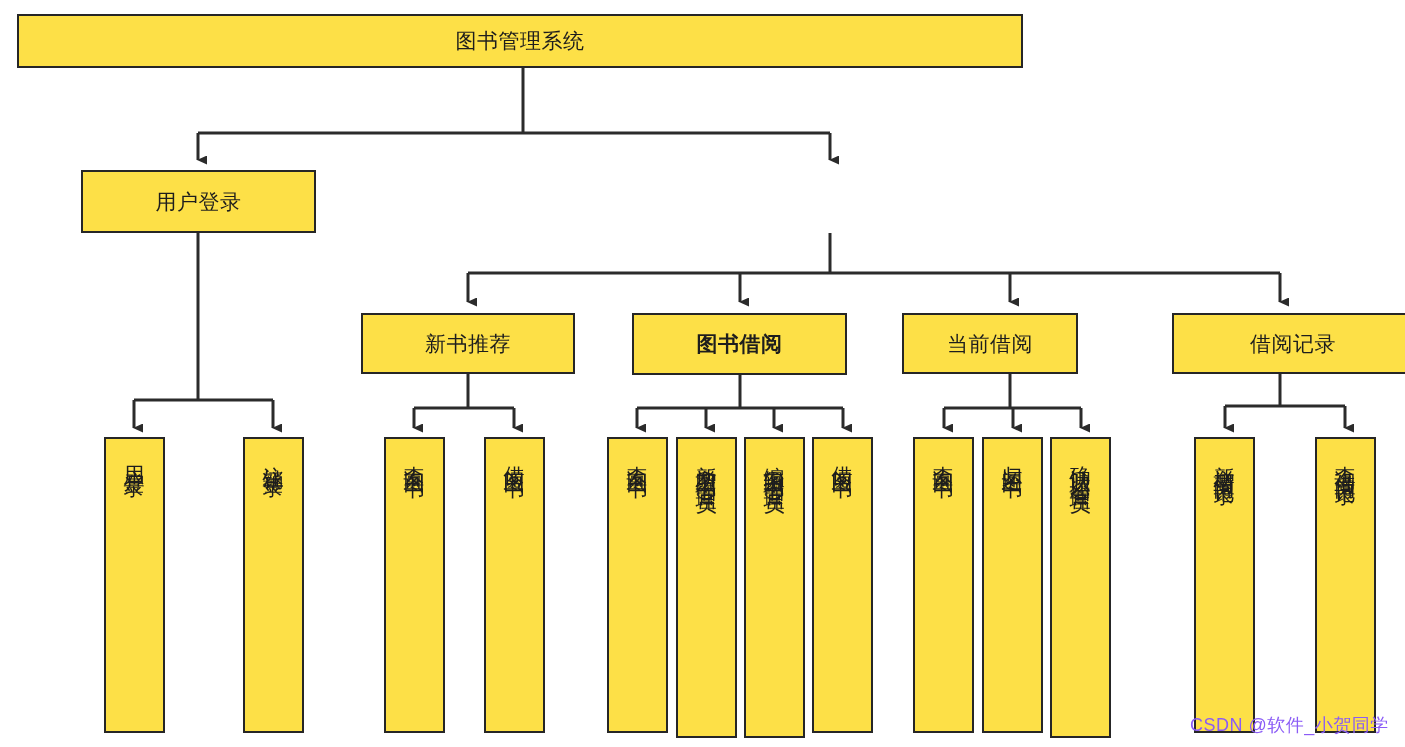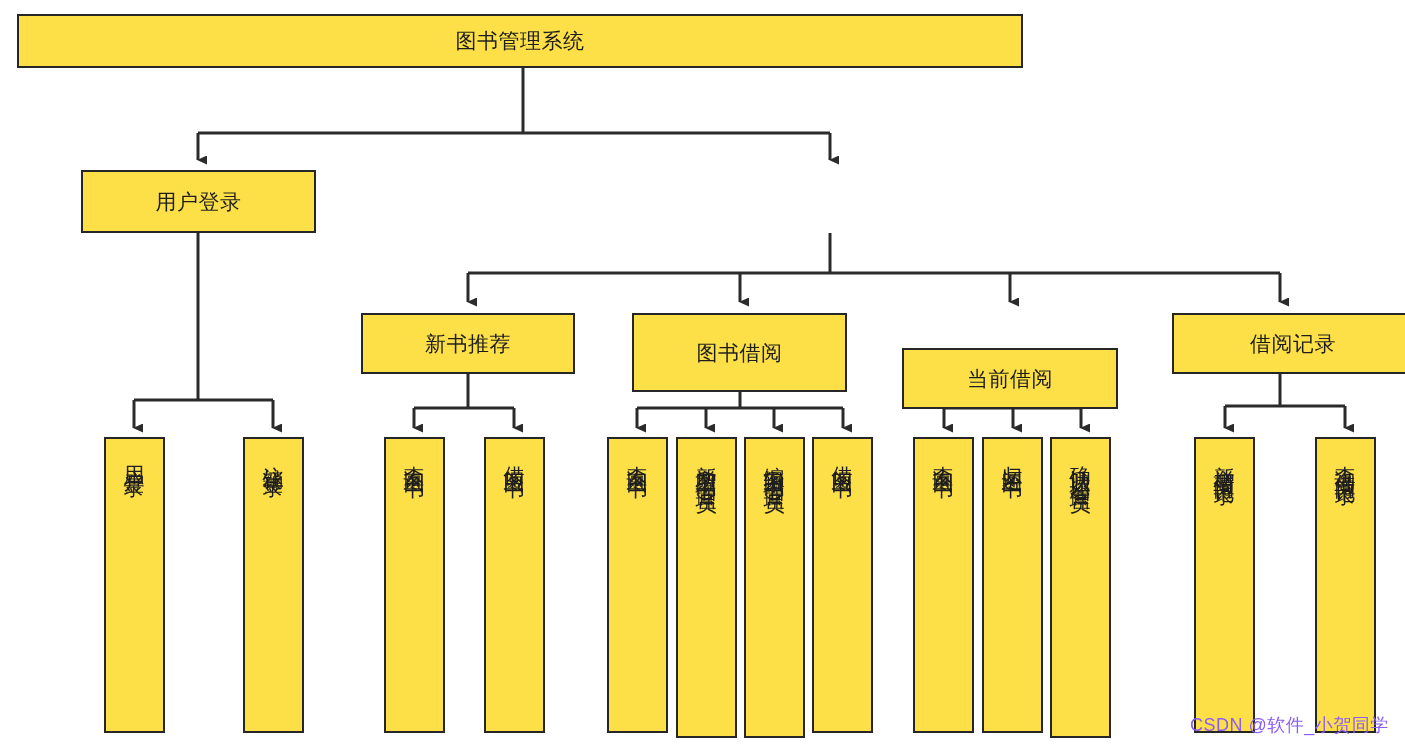--- a/index.html
+++ b/index.html
@@ -128,24 +128,24 @@
     <span class="lbl">图书管理系统</span>
   </div>
 
   <div class="node h" style="left:81px; top:170px; width:235px; height:63px;">
     <span class="lbl">用户登录</span>
   </div>
 
   <div class="node h" style="left:361px; top:313px; width:214px; height:61px;">
     <span class="lbl">新书推荐</span>
   </div>
-  <div class="node h" style="left:632px; top:313px; width:215px; height:79px;">
+  <div class="node h" style="left:632px; top:313px; width:215px; height:62px;font-weight:bold;">
     <span class="lbl">图书借阅</span>
   </div>
-  <div class="node h" style="left:902px; top:313px; width:216px; height:61px;margin-top:35px;">
+  <div class="node h" style="left:902px; top:313px; width:176px; height:61px;">
     <span class="lbl">当前借阅</span>
   </div>
   <div class="node h" style="left:1172px; top:313px; width:242px; height:61px;">
     <span class="lbl">借阅记录</span>
   </div>
 
   <div class="node v" style="left:104px; top:437px; width:61px; height:296px;">
     <span class="lbl">用户登录</span>
   </div>
   <div class="node v" style="left:243px; top:437px; width:61px; height:296px;">

